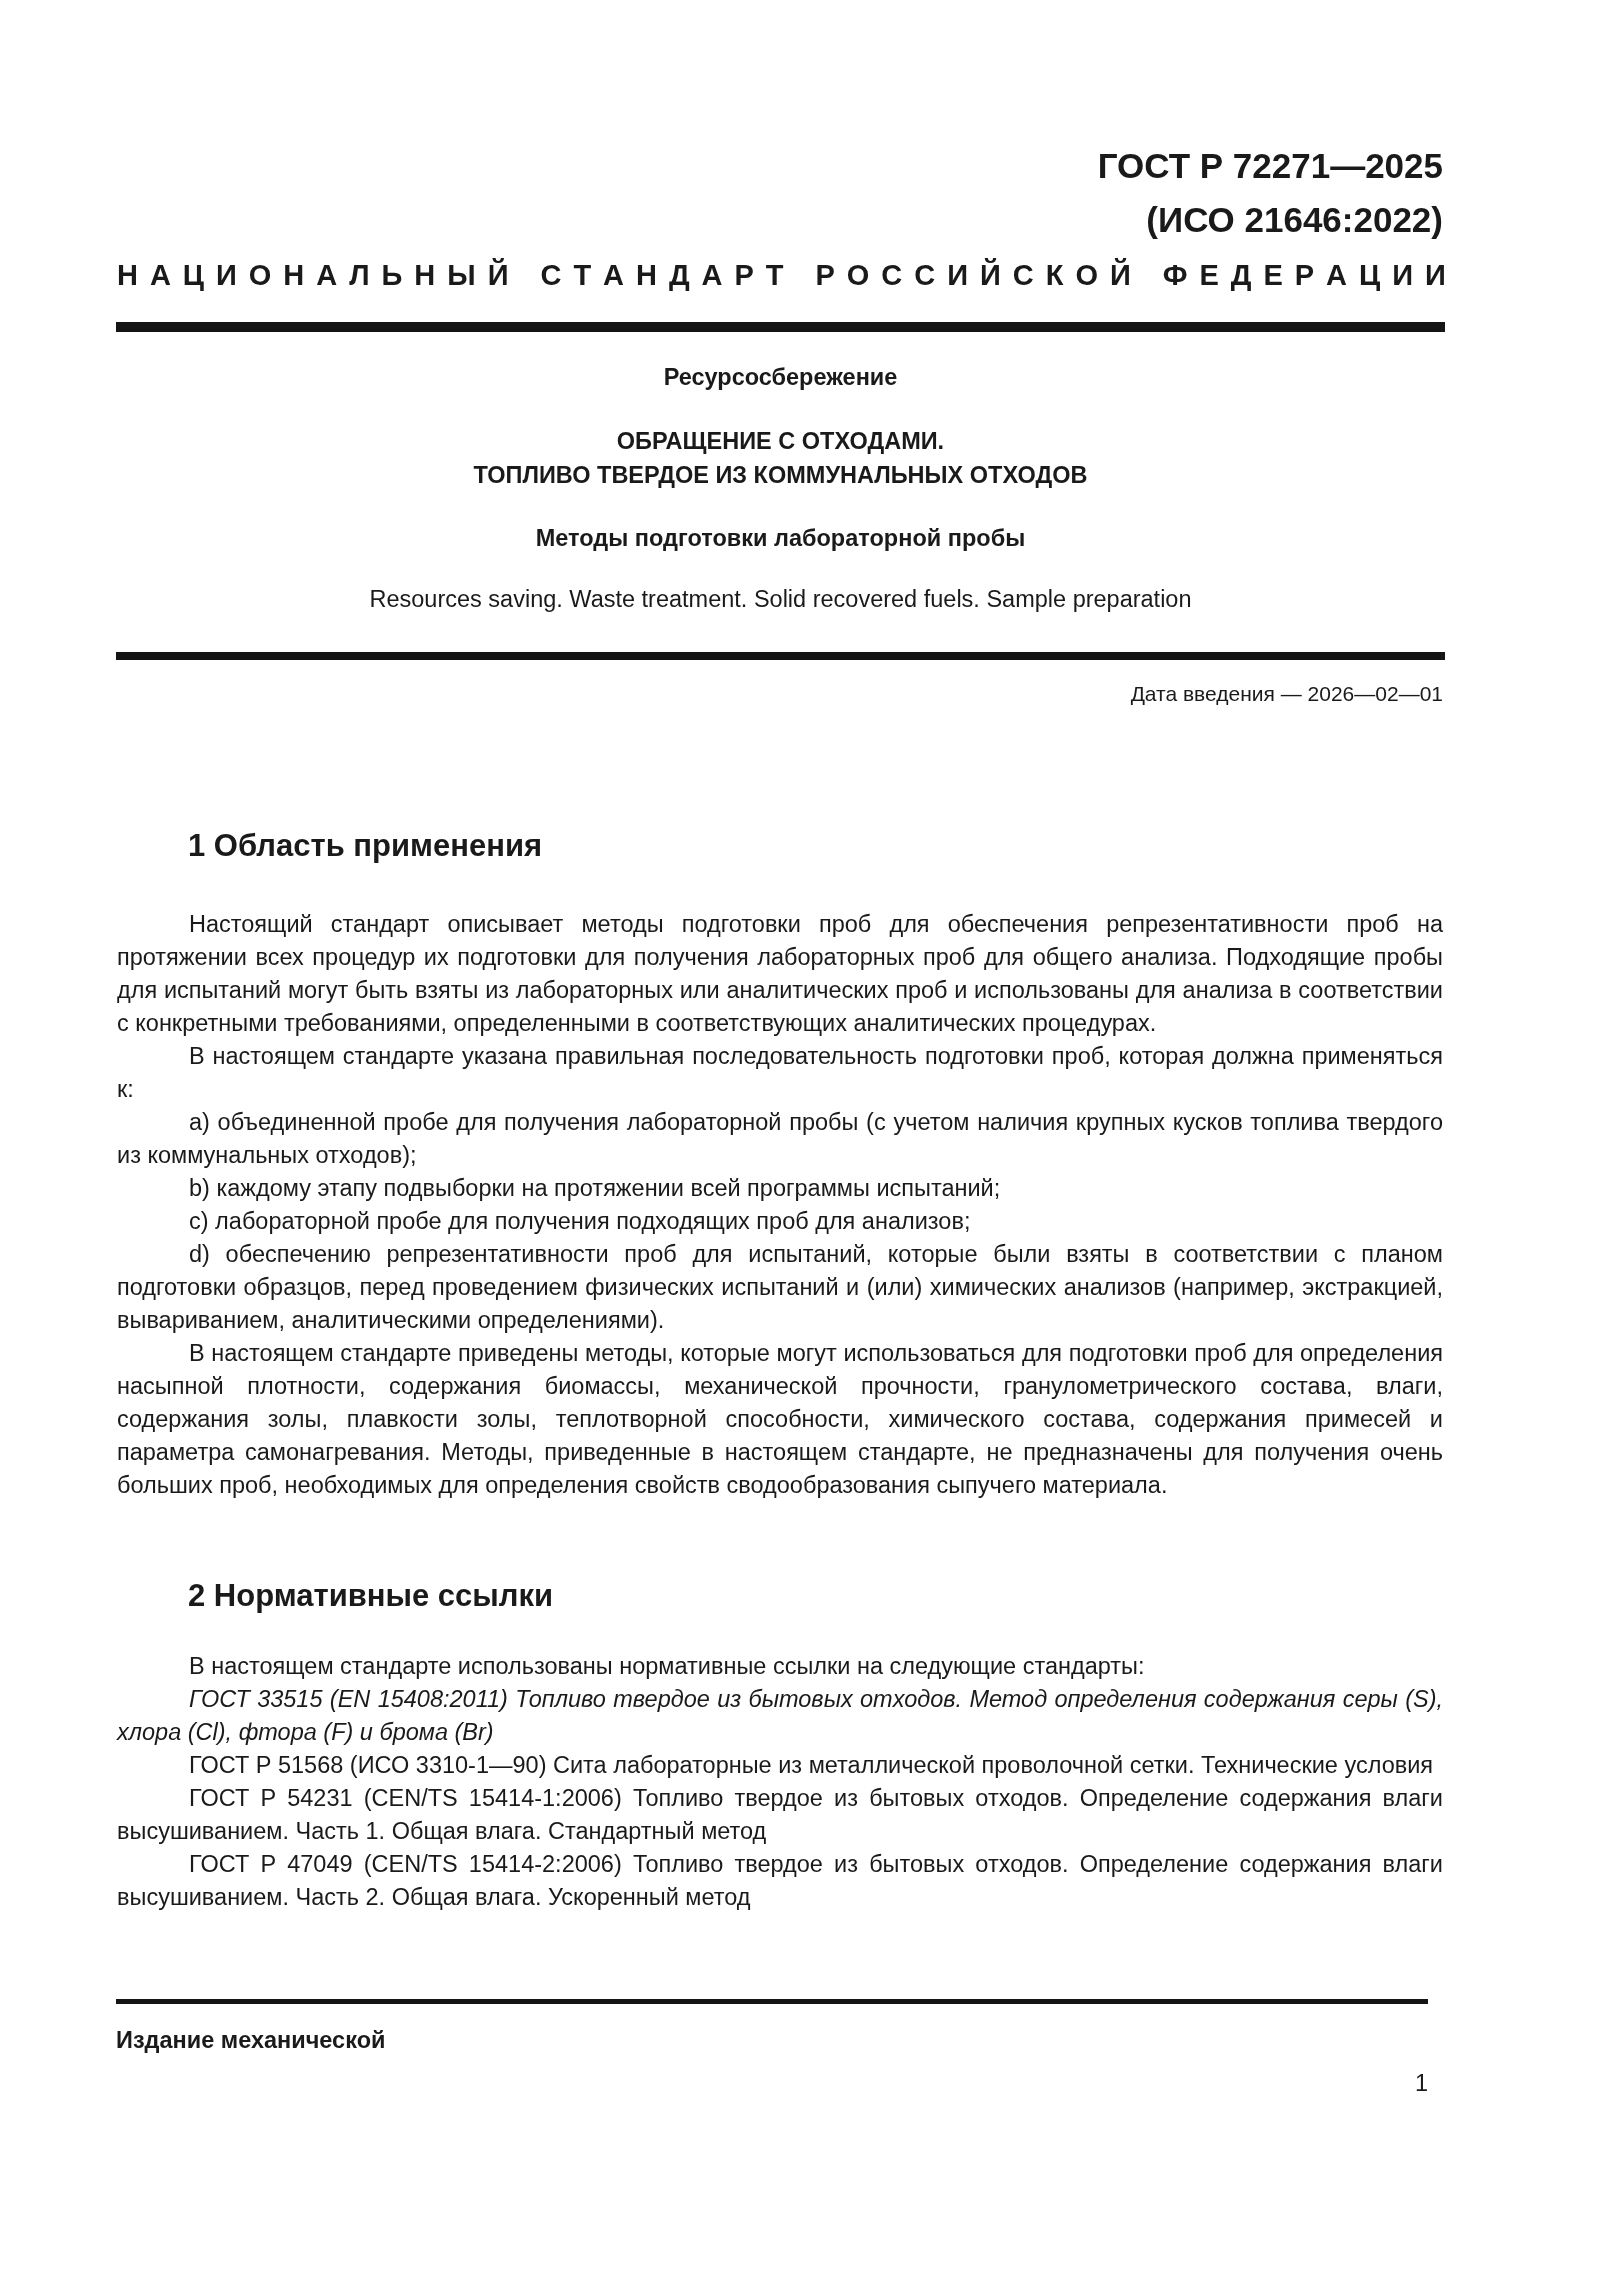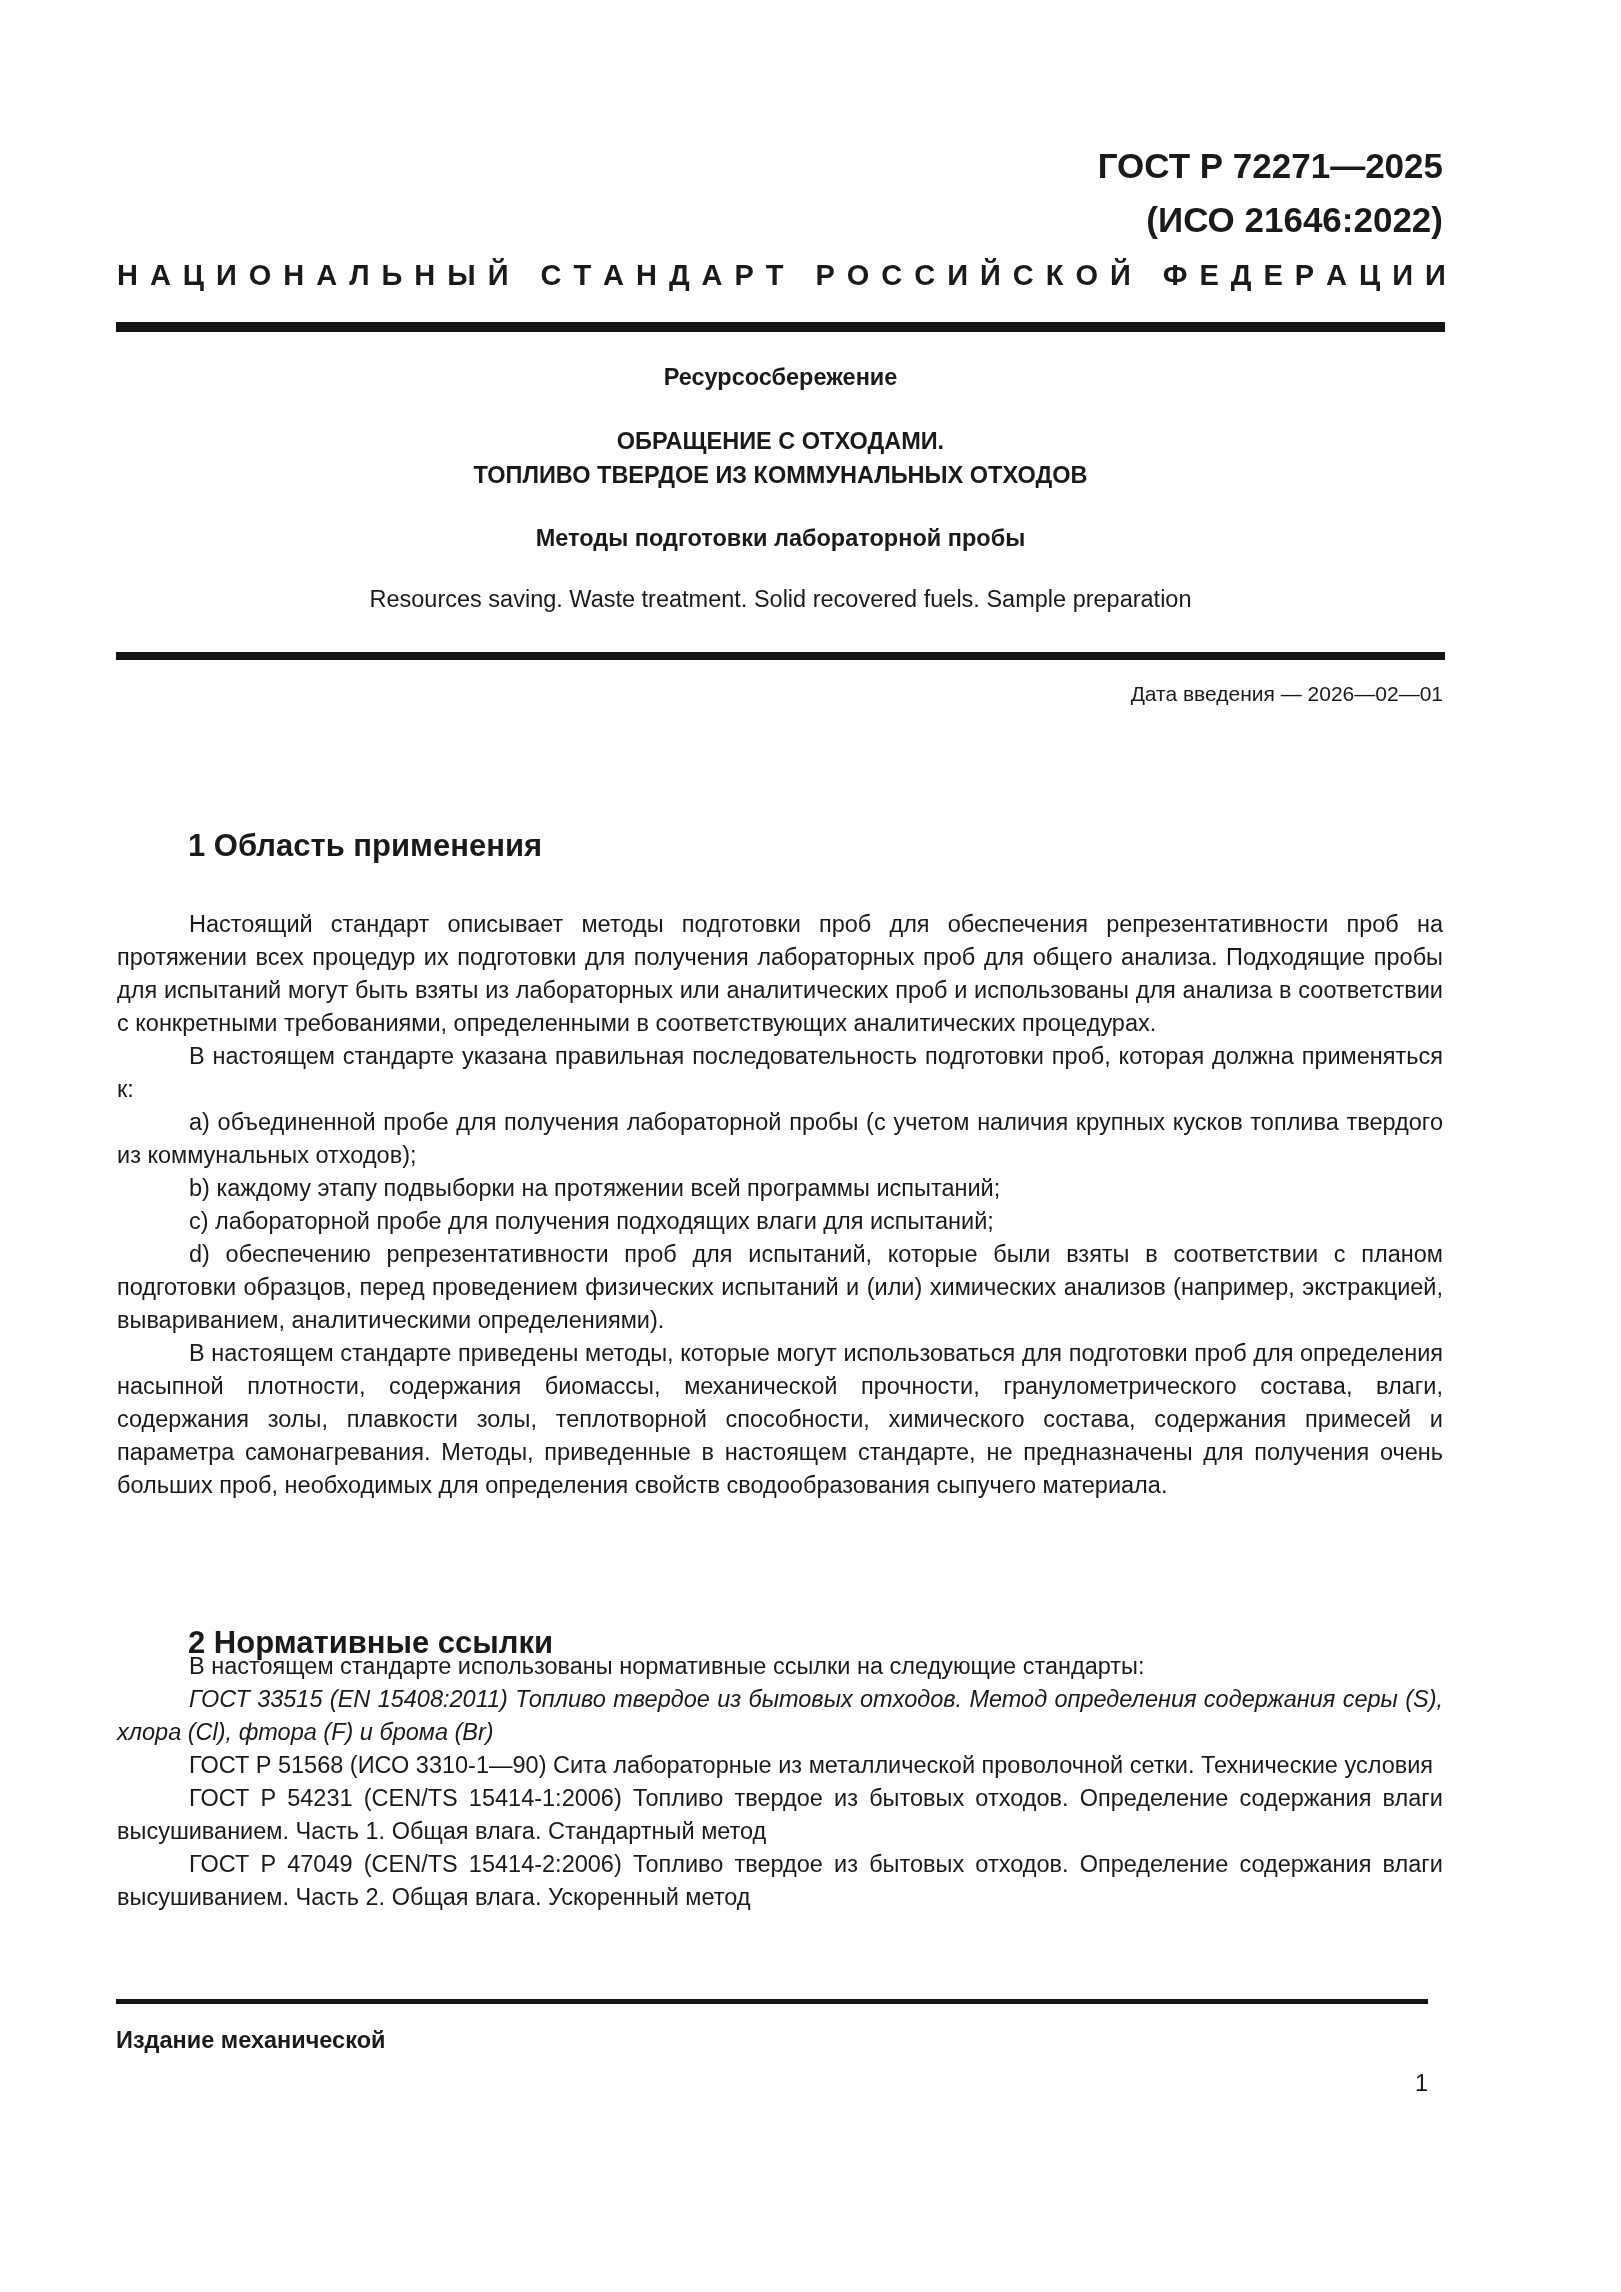--- a/index.html
+++ b/index.html
@@ -75,21 +75,21 @@
     }
 
     .section-heading {
       left: 188px;
       font-weight: bold;
       font-size: 31px;
       line-height: 39px;
       white-space: nowrap;
     }
     .sec1-head { top: 826px; }
-    .sec2-head { top: 1576px; margin-top: 47px; }
+    .sec2-head { top: 1576px; }
 
     .body-block {
       left: 117px;
       width: 1326px;
       font-size: 23.5px;
       line-height: 33px;
     }
     .sec1-body { top: 890px; margin-top: 18px; }
     .sec2-body { top: 1650px; }
 
@@ -178,21 +178,21 @@
 <div class="abs rule rule-mid"></div>
 
 <div class="abs intro-date">Дата введения — 2026—02—01</div>
 
 <div class="abs section-heading sec1-head">1 Область применения</div>
 <div class="abs body-block sec1-body">
   <p class="para">Настоящий стандарт описывает методы подготовки проб для обеспечения репрезентативности проб на протяжении всех процедур их подготовки для получения лабораторных проб для общего ана­лиза. Подходящие пробы для испытаний могут быть взяты из лабораторных или аналитических проб и использованы для анализа в соответствии с конкретными требованиями, определенными в соответ­ствующих аналитических процедурах.</p>
   <p class="para">В настоящем стандарте указана правильная последовательность подготовки проб, которая долж­на применяться к:</p>
   <p class="para">a) объединенной пробе для получения лабораторной пробы (с учетом наличия крупных кусков топлива твердого из коммунальных отходов);</p>
   <p class="para">b) каждому этапу подвыборки на протяжении всей программы испытаний;</p>
-  <p class="para">c) лабораторной пробе для получения подходящих влаги для испытаний;</p>
+  <p class="para">c) лабораторной пробе для получения подходящих проб для анализов;</p>
   <p class="para">d) обеспечению репрезентативности проб для испытаний, которые были взяты в соответствии с планом подготовки образцов, перед проведением физических испытаний и (или) химических анализов (например, экстракцией, вывариванием, аналитическими определениями).</p>
   <p class="para">В настоящем стандарте приведены методы, которые могут использоваться для подготовки проб для определения насыпной плотности, содержания биомассы, механической прочности, грануломе­трического состава, влаги, содержания золы, плавкости золы, теплотворной способности, химического состава, содержания примесей и параметра самонагревания. Методы, приведенные в настоящем стан­дарте, не предназначены для получения очень больших проб, необходимых для определения свойств сводообразования сыпучего материала.</p>
 </div>
 
 <div class="abs section-heading sec2-head">2 Нормативные ссылки</div>
 <div class="abs body-block sec2-body">
   <p class="para">В настоящем стандарте использованы нормативные ссылки на следующие стандарты:</p>
   <p class="para italic">ГОСТ 33515 (EN 15408:2011) Топливо твердое из бытовых отходов. Метод определения содер­жания серы (S), хлора (Cl), фтора (F) и брома (Br)</p>
   <p class="para">ГОСТ Р 51568 (ИСО 3310-1—90) Сита лабораторные из металлической проволочной сетки. Тех­нические условия</p>
   <p class="para">ГОСТ Р 54231 (CEN/TS 15414-1:2006) Топливо твердое из бытовых отходов. Определение содер­жания влаги высушиванием. Часть 1. Общая влага. Стандартный метод</p>

